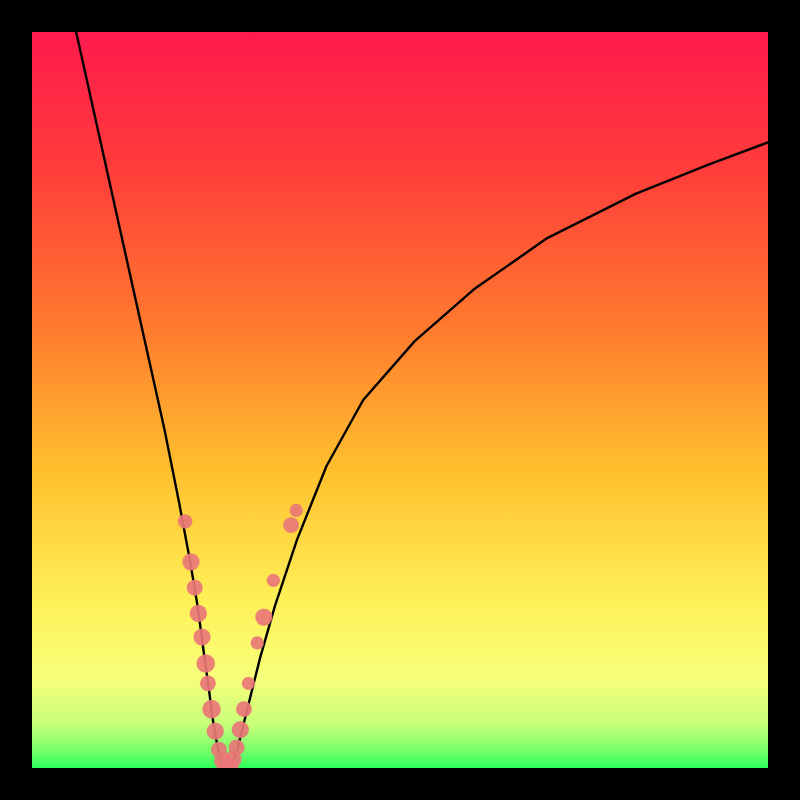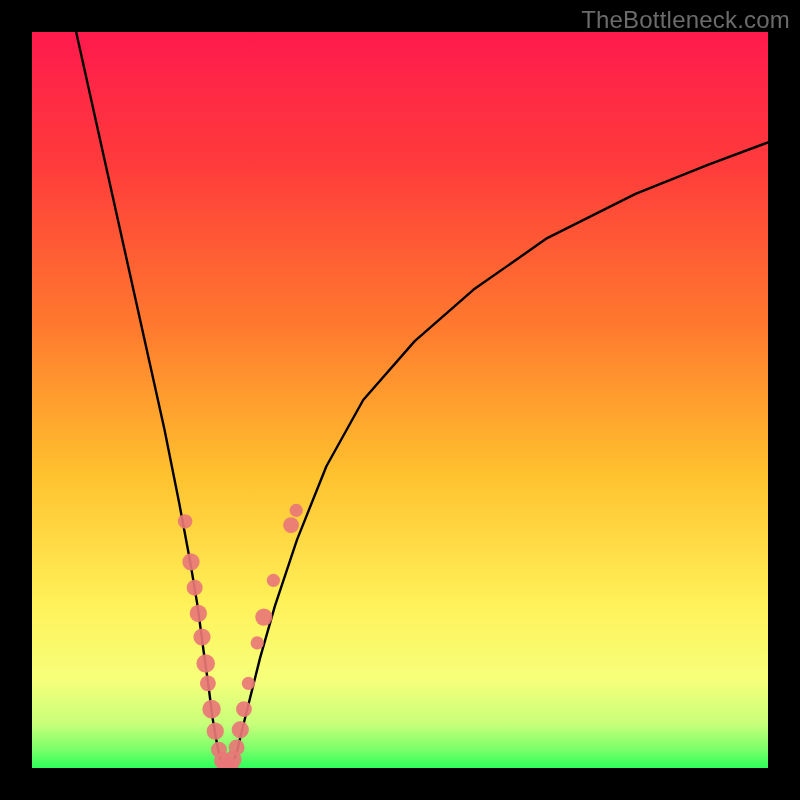--- a/index.html
+++ b/index.html
@@ -89,15 +89,14 @@
           <circle cx="216.38" cy="651.36" r="6.62" fill="#e97777" fill-opacity="0.92"></circle>
           <circle cx="225.22" cy="610.88" r="6.62" fill="#e97777" fill-opacity="0.92"></circle>
           <circle cx="231.84" cy="585.12" r="8.61" fill="#e97777" fill-opacity="0.92"></circle>
           <circle cx="241.41" cy="548.32" r="6.62" fill="#e97777" fill-opacity="0.92"></circle>
           <circle cx="259.07" cy="493.12" r="7.95" fill="#e97777" fill-opacity="0.92"></circle>
           <circle cx="264.22" cy="478.40" r="6.62" fill="#e97777" fill-opacity="0.92"></circle>
         </g>
     </svg>
   </div>
 
-  <div class="watermark">TheBottleneck.com</div>
 
 </div>
 
 </body></html>

